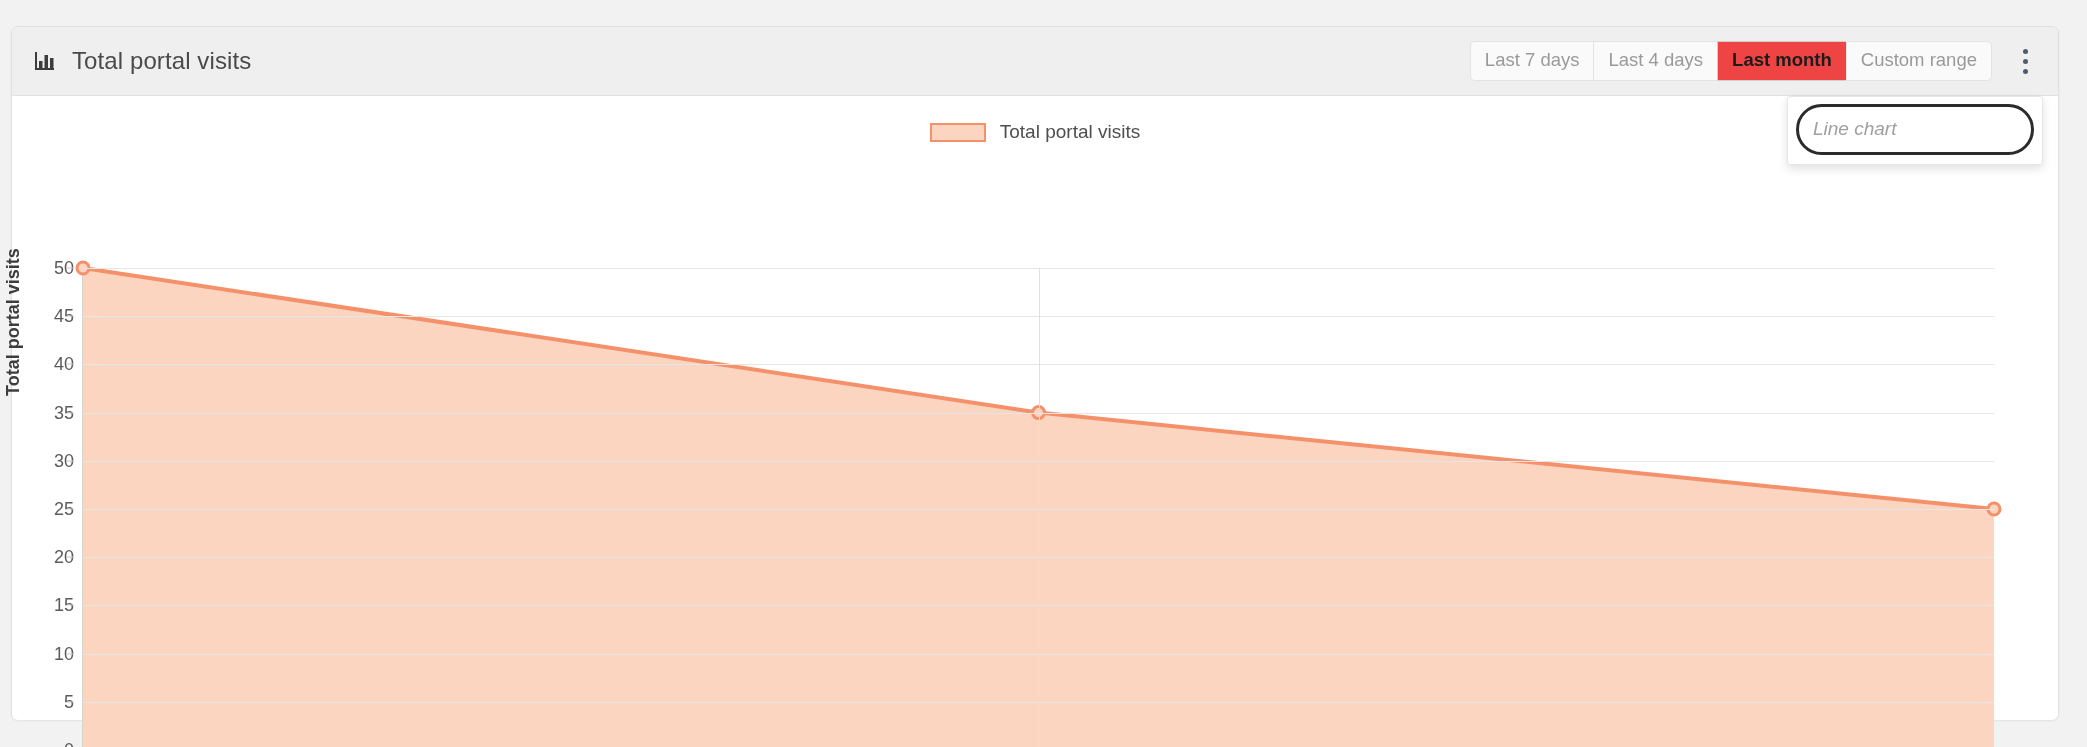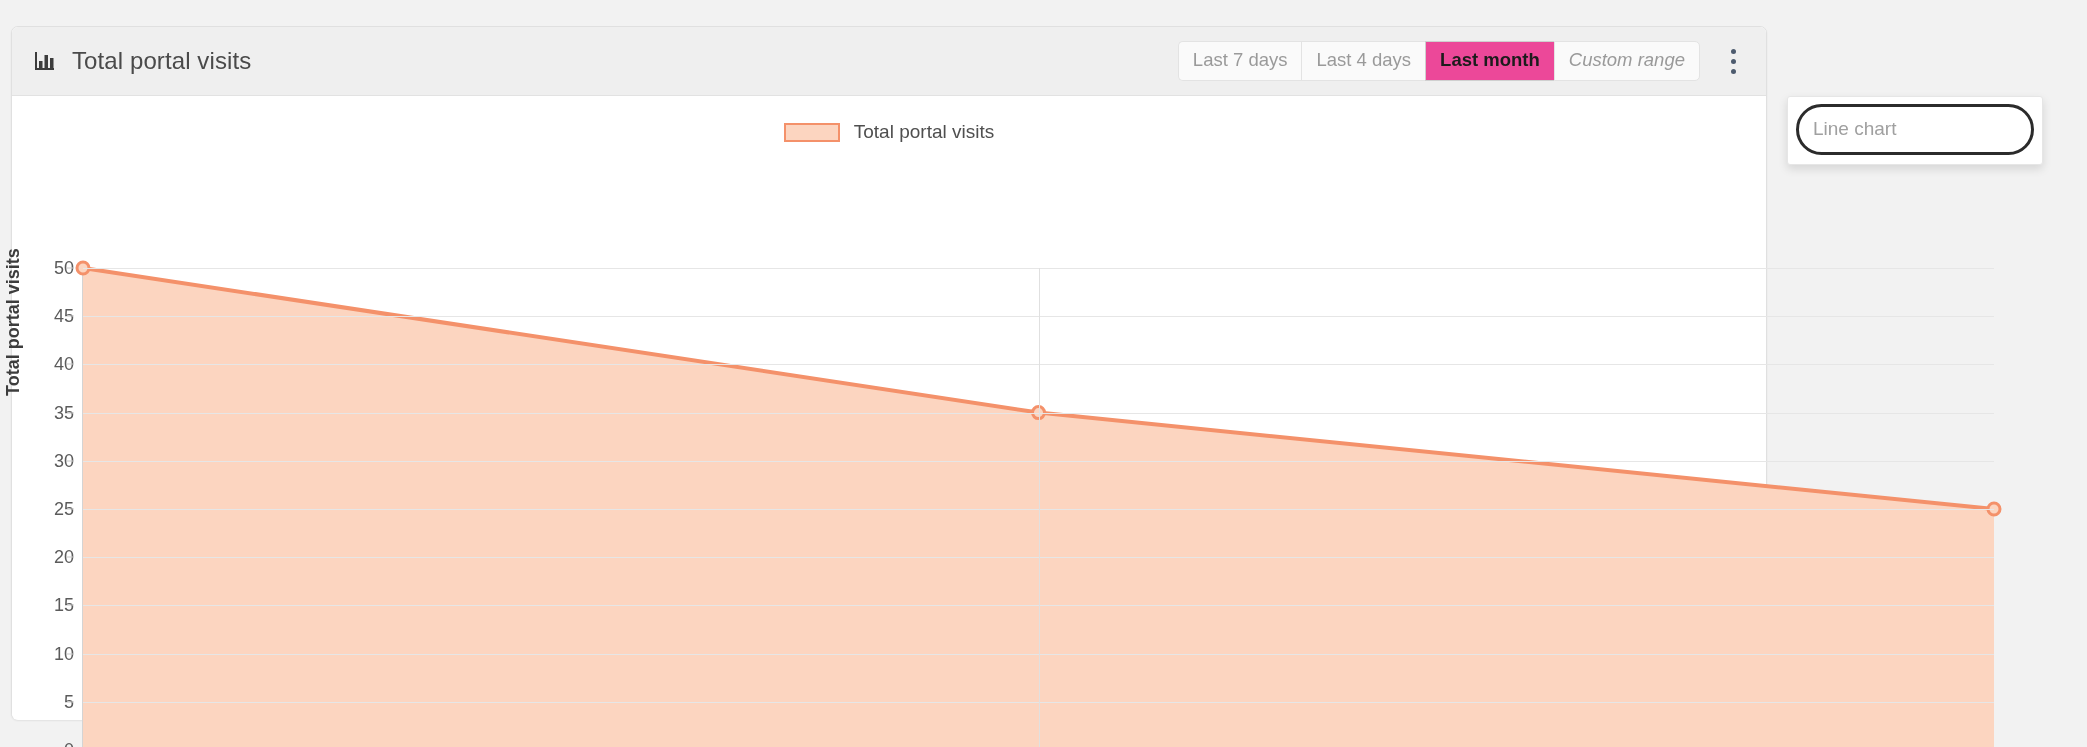--- a/index.html
+++ b/index.html
@@ -19,21 +19,21 @@
     width: 2087px;
     height: 747px;
     background: #f2f2f2;
   }
 
   
   .card {
     position: absolute;
     left: 11px;
     top: 26px;
-    width: 1756px;
+    width: 2048px;
     height: 694px;
     background: #ffffff;
     border: 1px solid #e0e0e0;
     border-radius: 7px;
     box-shadow: 0 1px 2px rgba(0,0,0,0.07);
     box-sizing: border-box;
     overflow: visible;
   }
 
   .card-header {
@@ -83,24 +83,23 @@
     border-right: none;
     padding: 9px 14px 10px 14px;
     line-height: 1;
     cursor: pointer;
     white-space: nowrap;
   }
   .range-btn:first-child { border-radius: 5px 0 0 5px; }
   .range-btn:last-child {
     border-radius: 0 5px 5px 0;
     border-right: 1px solid #e3e3e3;
-    font-style: italic;
   }
   .range-btn.active {
-    background: #ec4899;
+    background: #ef4444;
     color: #1c1c1c;
     font-weight: bold;
     border-color: #cfcfcf;
   }
 
   
   .kebab {
     width: 30px;
     height: 40px;
     display: flex;
@@ -140,20 +139,21 @@
     line-height: 1.1;
     cursor: pointer;
     background: #fff;
     box-sizing: border-box;
   }
   .dd-item.focused {
     border: 3px solid #2b2b2b;
     border-radius: 26px;
     margin: 0 8px;
     padding-left: 14px;
+    font-style: italic;
   }
 
   
   .chart-body {
     position: relative;
     height: 624px;
     background: #ffffff;
     border-radius: 0 0 6px 6px;
   }
 

